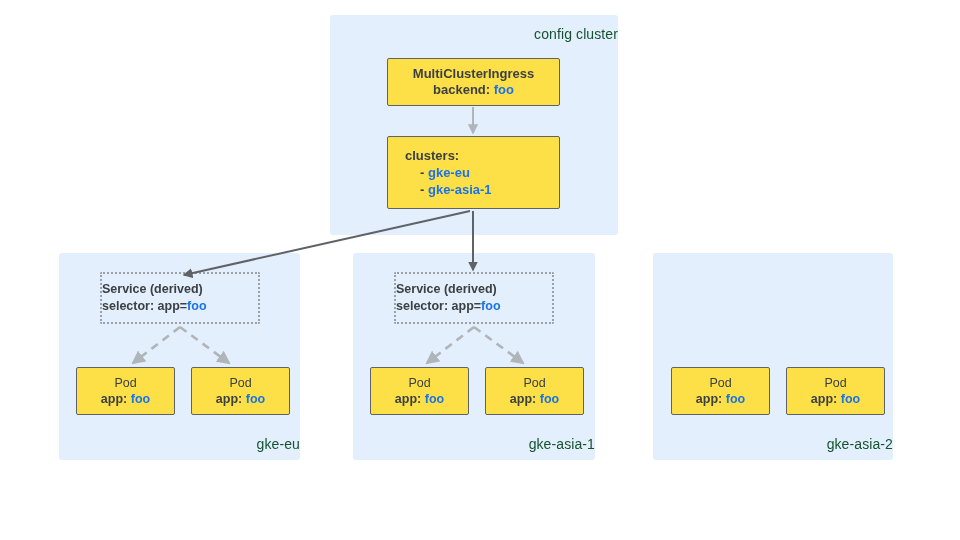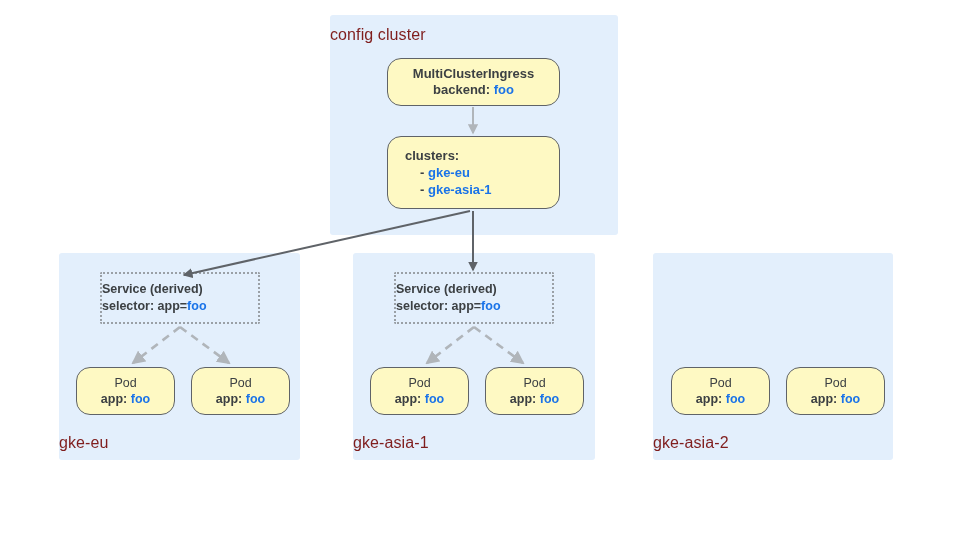--- a/index.html
+++ b/index.html
@@ -21,34 +21,34 @@
     height: 540px;
   }
   .panel {
     position: absolute;
     background: #e3effc;
     border-radius: 3px;
   }
   .panel-title {
     position: absolute;
     width: 100%;
-    text-align: left;
-    color: #7f1d1d;
-    font-size: 16px;
+    text-align: right;
+    color: #14532d;
+    font-size: 14px;
     letter-spacing: 0.1px;
   }
   .panel-title.bottom { bottom: 8px; }
   .panel-title.top { top: 11px; }
 
   .node {
     position: absolute;
     box-sizing: border-box;
-    background: #fef9c3;
+    background: #fde047;
     border: 1.6px solid #5f6368;
-    border-radius: 14px;
+    border-radius: 2px;
     display: flex;
     flex-direction: column;
     align-items: center;
     justify-content: center;
     color: #3c4043;
   }
   .node .line {
     font-size: 12.5px;
     font-weight: bold;
     line-height: 16px;

